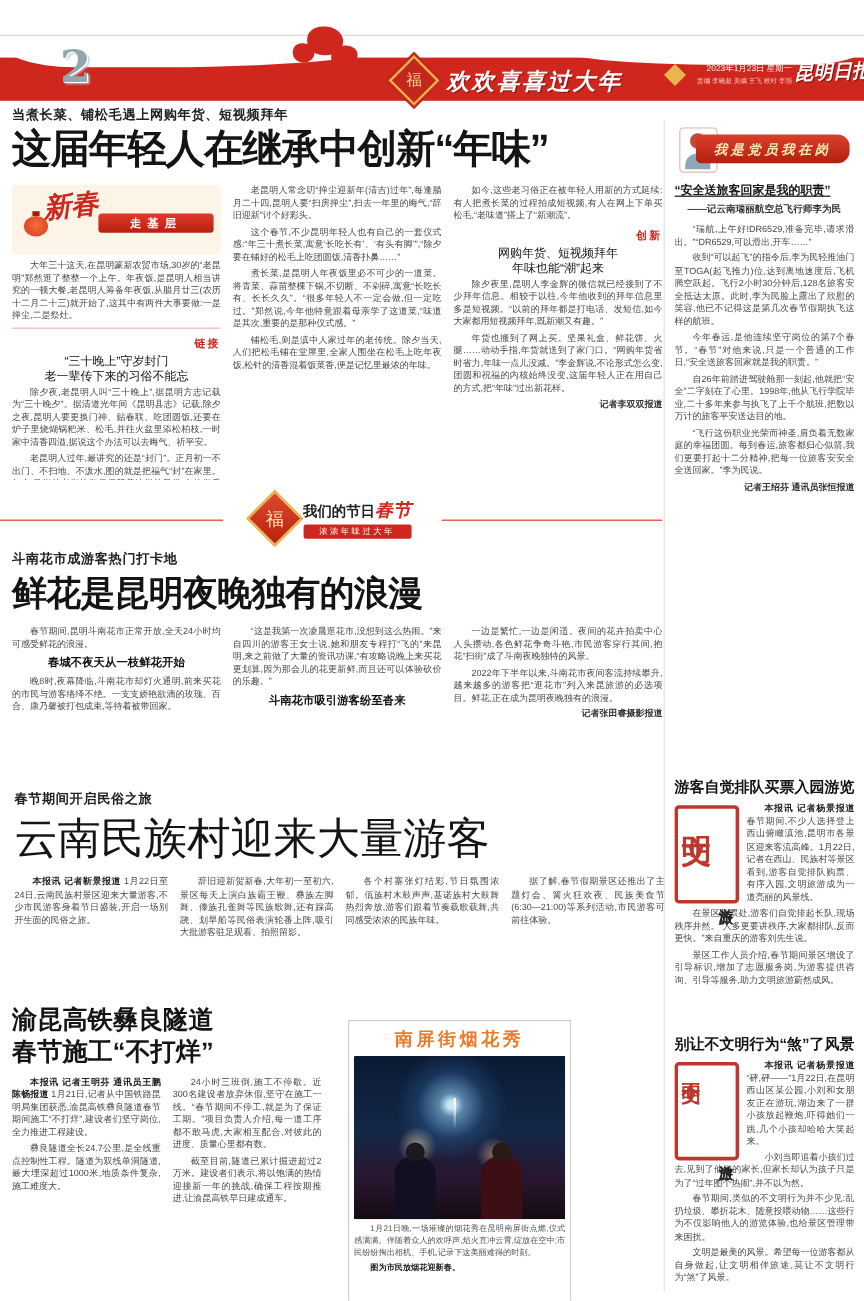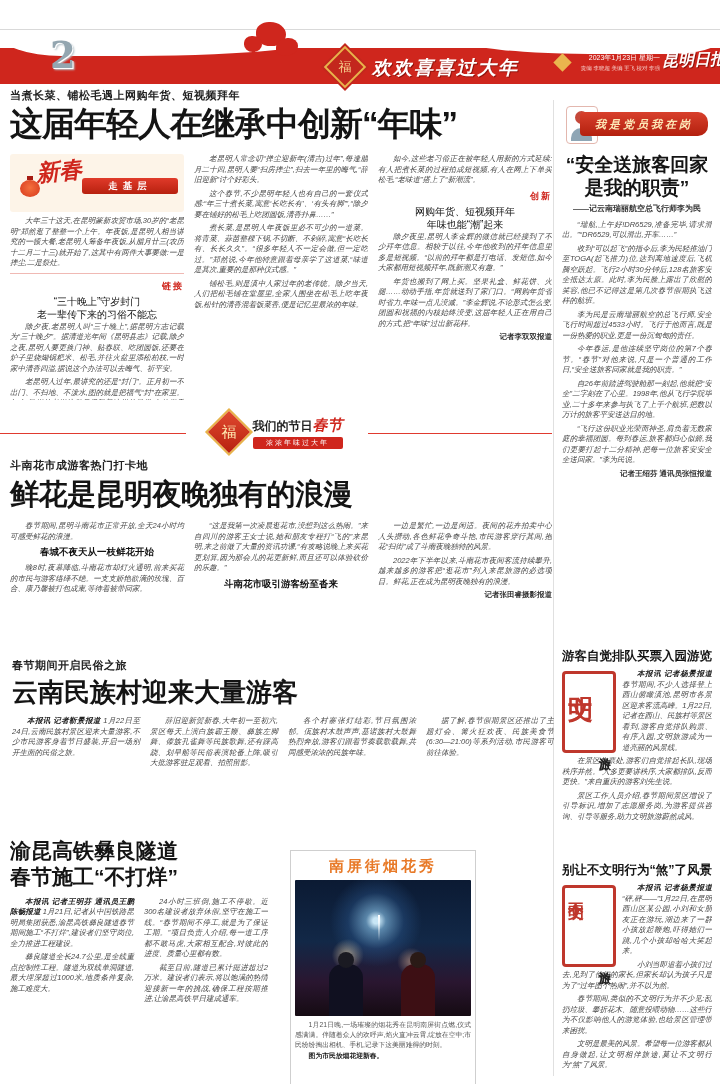--- a/index.html
+++ b/index.html
@@ -29,21 +29,21 @@
   .goldmark{position:absolute;top:56px;left:556px;width:13px;height:13px;background:#eab54e;
             transform:rotate(45deg);z-index:4;}
   .dateblock{position:absolute;top:53px;left:578px;width:82px;z-index:4;color:#fff;text-align:right;line-height:1.5;}
   .dateline{font-size:7px;white-space:nowrap;}
   .staffline{font-size:5.5px;color:#f6c9c4;white-space:nowrap;}
   .masthead{position:absolute;top:50px;left:662px;z-index:4;color:#fff;font-size:16px;font-weight:900;
             font-style:italic;font-family:"DejaVu Serif",serif;transform:rotate(-2deg);white-space:nowrap;
             text-shadow:1px 1px 0 #8f130c;}
   
   .kicker{font-size:11px;font-weight:bold;color:#222;letter-spacing:.5px;}
-  p.body{font-size:7.5px;line-height:1.4;text-align:justify;text-indent:2em;margin:0 0 3px 0;color:#474747;font-style:italic;}
+  p.body{font-size:7.5px;line-height:1.4;text-align:justify;text-indent:2em;margin:0 0 3px 0;color:#474747;}
   .byline{font-size:7.5px;font-weight:bold;text-align:right;color:#333;margin-top:2px;}
   .leadby{font-weight:bold;color:#222;}
   .subhead{font-size:9.5px;font-weight:bold;text-align:center;color:#111;margin:4px 0;}
   .seclabel{font-size:9px;font-weight:bold;color:#cf261d;text-align:right;letter-spacing:2px;margin:4px 0 2px;}
   .sechead{font-size:10px;font-weight:normal;text-align:center;color:#111;line-height:1.35;}
   
   .lead{position:absolute;top:88px;left:10px;width:542px;}
   .lead .title{font-size:33px;font-weight:900;color:#141414;letter-spacing:-1px;line-height:1.1;margin-top:3px;white-space:nowrap;}
   .main-body{position:absolute;top:154px;left:10px;width:542px;height:246px;display:flex;gap:10px;overflow:hidden;}
   .main-col{width:174px;overflow:hidden;}
@@ -60,40 +60,40 @@
   .vdivider{position:absolute;top:100px;left:553px;width:1px;height:976px;background:#e0e0e0;}
   .pilot{position:absolute;top:106px;left:562px;width:150px;height:534px;overflow:hidden;}
   .badge{position:relative;height:40px;margin:0 4px 8px;}
   .badge .ribbon{position:absolute;left:14px;top:6px;right:0;height:24px;background:linear-gradient(#d8402c,#b3200e);
                  border-radius:4px 10px 10px 4px;display:flex;align-items:center;justify-content:center;}
   .badge .ribbon span{color:#fde9b8;font-size:11px;font-weight:900;font-style:italic;
                       font-family:"DejaVu Serif",serif;letter-spacing:3px;white-space:nowrap;}
   .badge .avatar{position:absolute;left:0;top:0;width:30px;height:36px;background:#fff;border:1px solid #e3b7ae;border-radius:4px;}
   .badge .avatar:before{content:"";position:absolute;top:4px;left:8px;width:13px;height:13px;border-radius:50%;background:#c5483a;}
   .badge .avatar:after{content:"";position:absolute;bottom:2px;left:4px;width:21px;height:13px;border-radius:10px 10px 0 0;background:#8fa6b5;}
-  .pilot .title{font-size:19px;font-weight:900;color:#141414;text-align:center;line-height:1.2;margin:2px 0;}
+  .pilot .title{font-size:10px;font-weight:900;color:#141414;line-height:1.2;margin:2px 0;text-decoration:underline;}
   .pilot .subtitle{font-size:8px;font-weight:bold;color:#333;text-align:center;margin:3px 0 6px;}
   
   .midrule{position:absolute;top:433px;left:0;width:552px;height:1px;background:#e03a2f;}
   .festband{position:absolute;top:406px;left:186px;width:182px;height:52px;background:#fff;z-index:2;
             display:flex;align-items:center;justify-content:center;gap:7px;}
   .festfu{width:30px;height:30px;background:linear-gradient(135deg,#e0492f,#b7210f);border:2px solid #e8b34b;
           transform:rotate(45deg);display:flex;align-items:center;justify-content:center;flex:none;}
   .festfu span{transform:rotate(-45deg);color:#ffe9b0;font-size:15px;font-family:"DejaVu Serif",serif;}
   .festtext .l1{font-size:12px;font-weight:900;color:#222;white-space:nowrap;}
   .festtext .l1 em{font-style:italic;color:#cf261d;font-family:"DejaVu Serif",serif;font-size:15px;}
   .festtext .l2{margin-top:2px;background:#cf261d;color:#fff;font-size:7px;letter-spacing:2px;
                 text-align:center;padding:1px 0;border-radius:2px;}
   
   .flowers{position:absolute;top:458px;left:10px;width:542px;}
   .flowers .title{font-size:29px;font-weight:900;color:#141414;letter-spacing:-.5px;margin:2px 0 6px;white-space:nowrap;}
   .flowers .cols{column-count:3;column-gap:10px;height:146px;overflow:hidden;}
   
   .village{position:absolute;top:658px;left:12px;width:542px;}
-  .village .title{font-size:26px;font-weight:700;color:#141414;margin:2px 0 6px;white-space:nowrap;}
+  .village .title{font-size:36px;font-weight:400;color:#141414;margin:2px 0 6px;white-space:nowrap;}
   .village .cols{column-count:4;column-gap:10px;height:112px;overflow:hidden;}
   
   .tunnel{position:absolute;top:838px;left:10px;width:258px;height:238px;overflow:hidden;}
   .tunnel .title{font-size:21px;font-weight:900;color:#141414;line-height:1.25;margin-bottom:6px;}
   .tunnel .cols{column-count:2;column-gap:10px;height:180px;overflow:hidden;}
   
   .photocard{position:absolute;top:838px;left:278px;width:186px;height:240px;border:1px solid #cfcfcf;
              box-sizing:border-box;padding:4px;background:#fff;}
   .photocard .ptitle{color:#e87a28;font-size:15px;font-weight:900;text-align:center;letter-spacing:3px;margin:2px 0 4px;}
   .photo{position:relative;width:100%;height:136px;overflow:hidden;border-radius:1px;
@@ -194,21 +194,20 @@
     <div class="badge">
       <span class="avatar"></span>
       <span class="ribbon">
           <span>我是党员我在岗</span>
         </span>
     </div>
     <div class="title">“安全送旅客回家是我的职责”</div>
     <div class="subtitle">——记云南瑞丽航空总飞行师李为民</div>
     <p class="body">“瑞航,上午好!DR6529,准备完毕,请求滑出。”“DR6529,可以滑出,开车……”</p>
     <p class="body">收到“可以起飞”的指令后,李为民轻推油门至TOGA(起飞推力)位,达到离地速度后,飞机腾空跃起。飞行2小时30分钟后,128名旅客安全抵达太原。此时,李为民脸上露出了欣慰的笑容,他已不记得这是第几次春节假期执飞这样的航班。</p>
-    <p class="body">李为民是云南瑞丽航空的总飞行师,安全飞行时间超过4533小时。飞行于他而言,既是一份热爱的职业,更是一份沉甸甸的责任。</p>
     <p class="body">今年春运,是他连续坚守岗位的第7个春节。“春节”对他来说,只是一个普通的工作日,“安全送旅客回家就是我的职责。”</p>
     <p class="body">自26年前踏进驾驶舱那一刻起,他就把“安全”二字刻在了心里。1998年,他从飞行学院毕业,二十多年来参与执飞了上千个航班,把数以万计的旅客平安送达目的地。</p>
     <p class="body">“飞行这份职业光荣而神圣,肩负着无数家庭的幸福团圆。每到春运,旅客都归心似箭,我们更要打起十二分精神,把每一位旅客安安全全送回家。”李为民说。</p>
     <div class="byline">记者王绍芬 通讯员张恒报道</div>
   </aside>
 
   <div class="midrule"></div>
   <div class="festband">
     <div class="festfu">
         <span>福</span>

